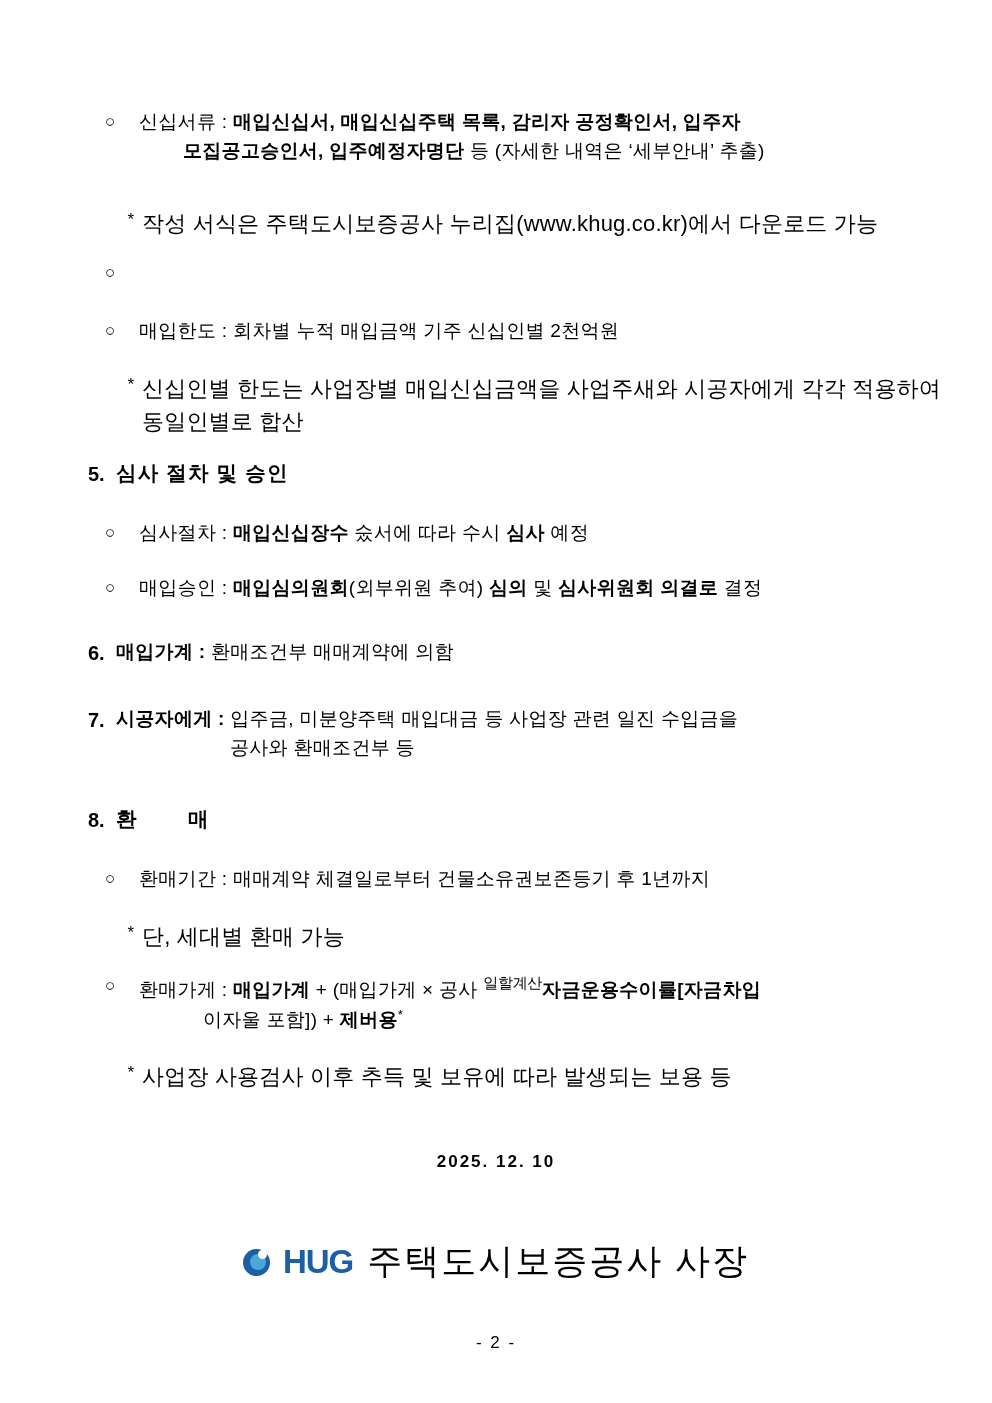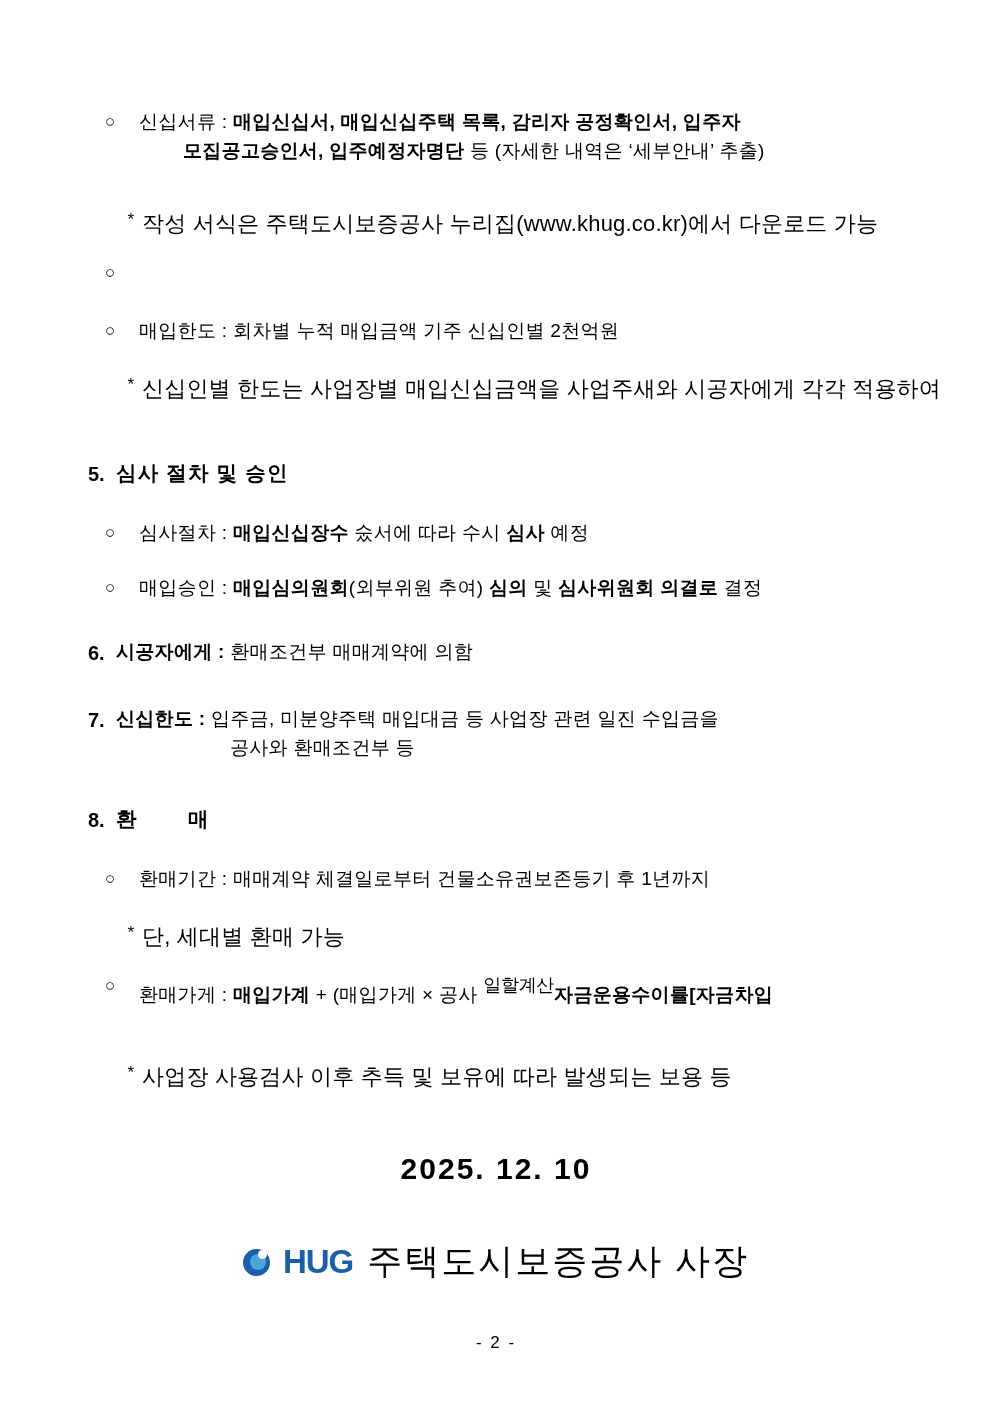--- a/index.html
+++ b/index.html
@@ -71,35 +71,35 @@
     font-size: 20.5px;
     font-weight: bold;
     letter-spacing: 1.2px;
     text-align: center;
   }
   .l2 {
     display: block;
     padding-left: 0;
   }
   .sup-small {
-    font-size: 18px;
+    font-size: 15px;
     vertical-align: 0.55em;
     letter-spacing: -0.3px;
   }
   .sup-star {
     font-size: 13px;
     vertical-align: 0.5em;
   }
 
   
   .date-line {
     position: absolute;
     width: 100%;
     text-align: center;
-    font-size: 30px;
+    font-size: 17px;
     font-weight: bold;
     letter-spacing: 2px;
   }
   .sign-line {
     position: absolute;
     width: 100%;
     display: flex;
     align-items: center;
     justify-content: center;
     gap: 14px;
@@ -183,20 +183,21 @@
     <span class="marker circle">○</span>
     <span class="body-text">
       <span>매입한도 : </span><span>회차별 누적 매입금액 기주 신십인별 2천억원</span>
     </span>
   </div>
 
   <div class="block bullet-row" style="left:112px; top:372px; width:840px;">
     <span class="marker star">*</span>
     <span class="body-text small">
       <span>신십인별 한도는 사업장별 매입신십금액을 사업주새와 시공자에게 각각 적용하여</span>
+      <span class="l2">동일인별로 합산</span>
     </span>
   </div>
 
   <div class="block bullet-row" style="left:88px; top:459px; width:600px;">
     <span class="marker num">5.</span>
     <span class="heading">심사 절차 및 승인</span>
   </div>
 
   <div class="block bullet-row" style="left:105px; top:519px; width:830px;">
     <span class="marker circle">○</span>
@@ -208,28 +209,28 @@
   <div class="block bullet-row" style="left:105px; top:574px; width:840px;">
     <span class="marker circle">○</span>
     <span class="body-text">
       <span>매입승인 : </span><span class="b">매입심의원회</span><span class="small">(외부위원 추여) </span><span class="b">심의 </span><span>및 </span><span class="b">심사위원회 의결로 </span><span>결정</span>
     </span>
   </div>
 
   <div class="block bullet-row" style="left:88px; top:638px; width:830px;">
     <span class="marker num">6.</span>
     <span class="body-text">
-      <span class="b">시공자에게 : </span><span>환매조건부 매매계약에 의함</span>
+      <span class="b">매입가계 : </span><span>환매조건부 매매계약에 의함</span>
     </span>
   </div>
 
   <div class="block bullet-row" style="left:88px; top:705px; width:845px;">
     <span class="marker num">7.</span>
     <span class="body-text">
-      <span class="b">신십한도 : </span><span>입주금, 미분양주택 매입대금 등 사업장 관련 일진 수입금을</span>
+      <span class="b">시공자에게 : </span><span>입주금, 미분양주택 매입대금 등 사업장 관련 일진 수입금을</span>
       <span class="l2" style="padding-left:114px;">공사와 환매조건부 등</span>
     </span>
   </div>
 
   <div class="block bullet-row" style="left:88px; top:805px; width:600px;">
     <span class="marker num">8.</span>
     <span class="heading">환   매</span>
   </div>
 
   <div class="block bullet-row" style="left:105px; top:865px; width:845px;">
@@ -241,20 +242,23 @@
 
   <div class="block bullet-row" style="left:112px; top:920px; width:700px;">
     <span class="marker star">*</span>
     <span class="body-text small">단, 세대별 환매 가능</span>
   </div>
 
   <div class="block bullet-row" style="left:105px; top:972px; width:850px;">
     <span class="marker circle">○</span>
     <span class="body-text">
       <span>환매가게 : </span><span class="b">매입가계 </span><span>+ (매입가게 × 공사 </span><span class="sup-small">일할계산</span><span class="b">자금운용수이률</span><span class="b">[자금차입</span>
+      <span class="l2" style="padding-left:64px;">
+        <span>이자울 포함]) + </span><span class="b">제버용</span><span class="sup-star">*</span>
+      </span>
     </span>
   </div>
 
   <div class="block bullet-row" style="left:112px; top:1060px; width:820px;">
     <span class="marker star">*</span>
     <span class="body-text small">사업장 사용검사 이후 추득 및 보유에 따라 발생되는 보용 등</span>
   </div>
 
   <div class="date-line" style="top:1152px;">2025. 12. 10</div>
 

